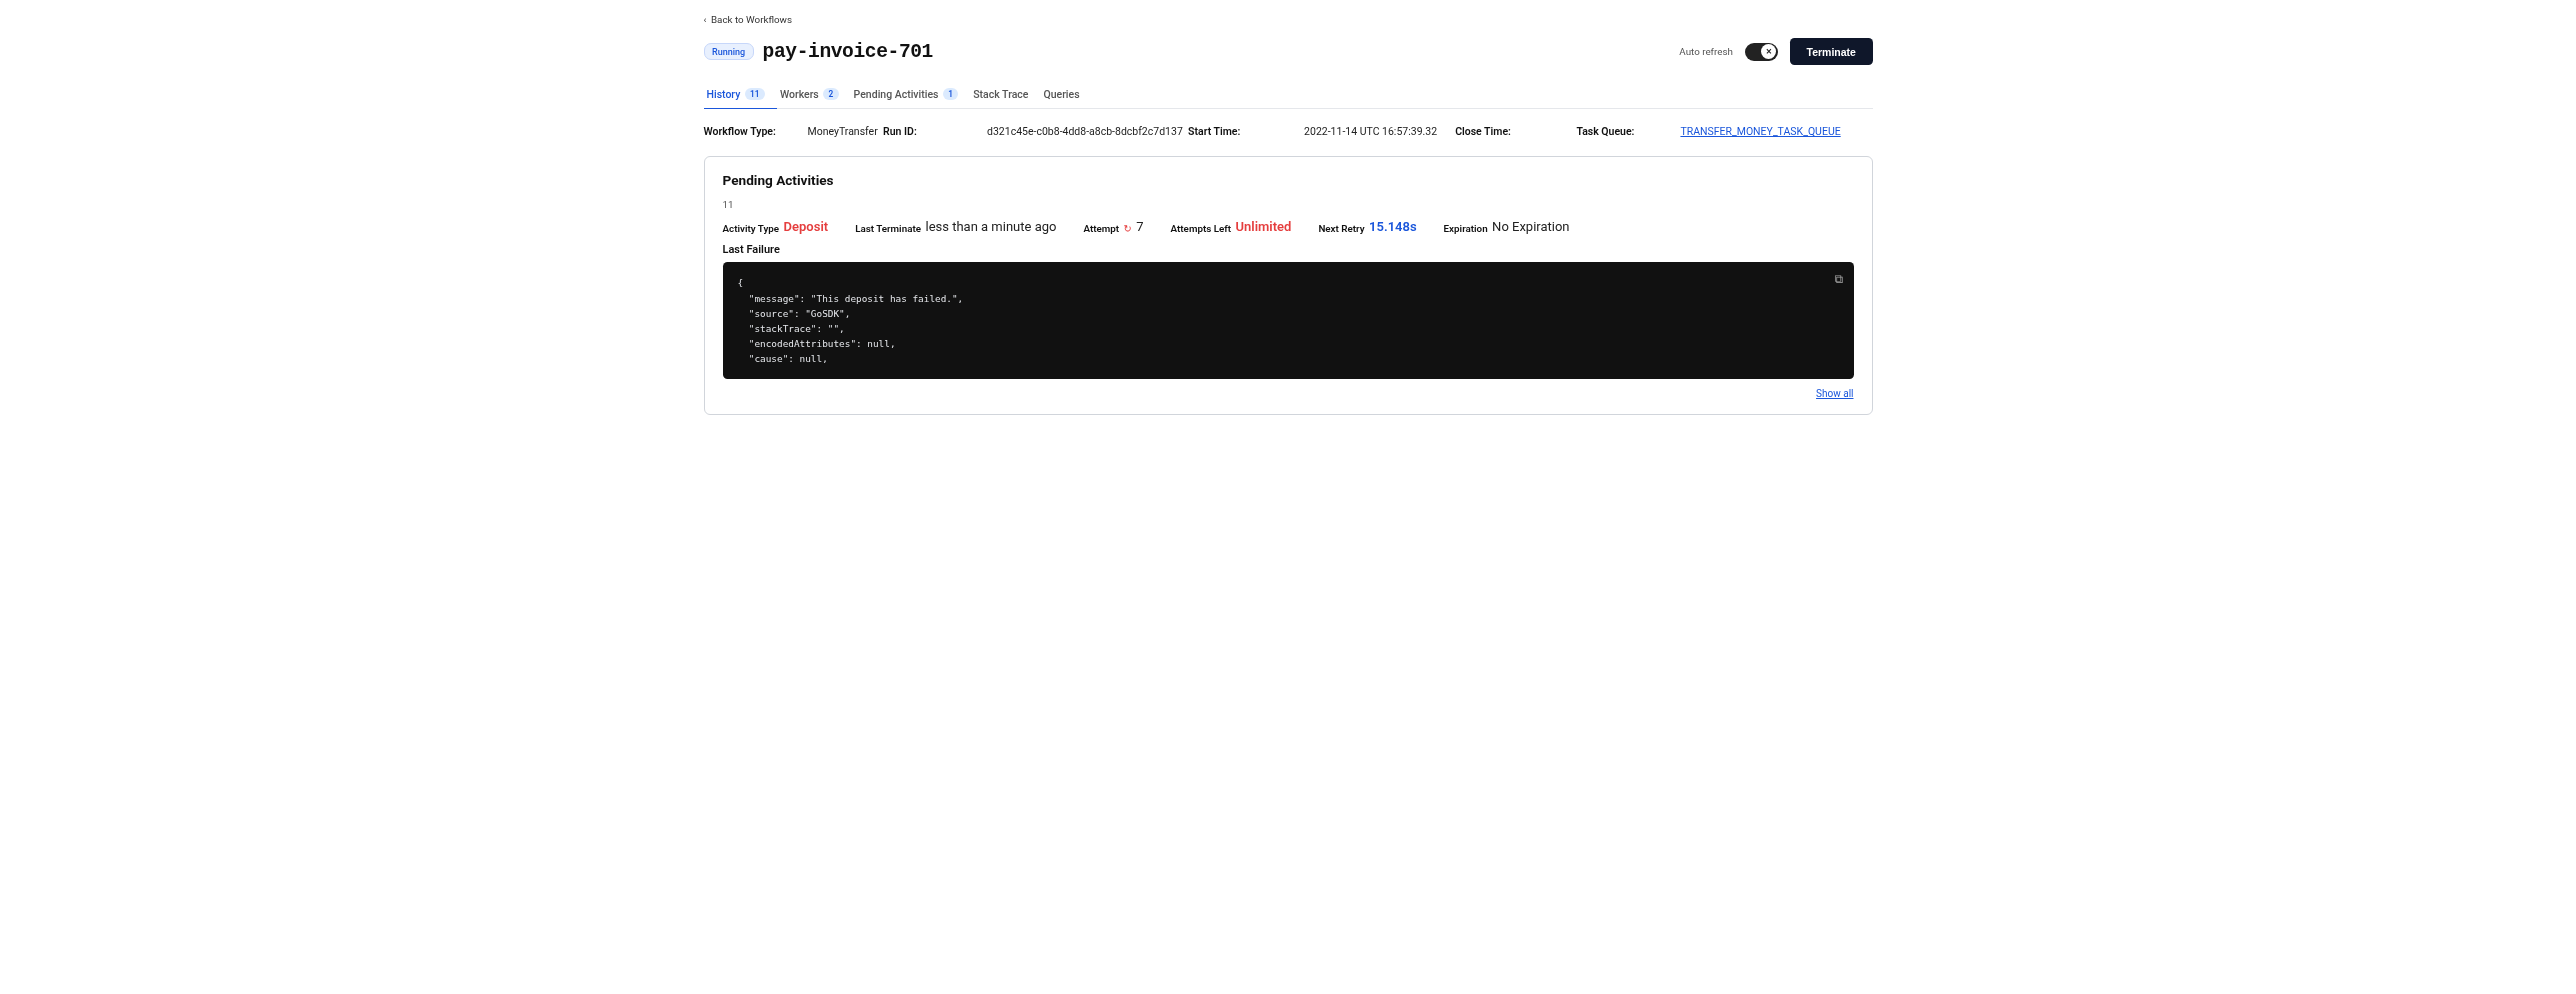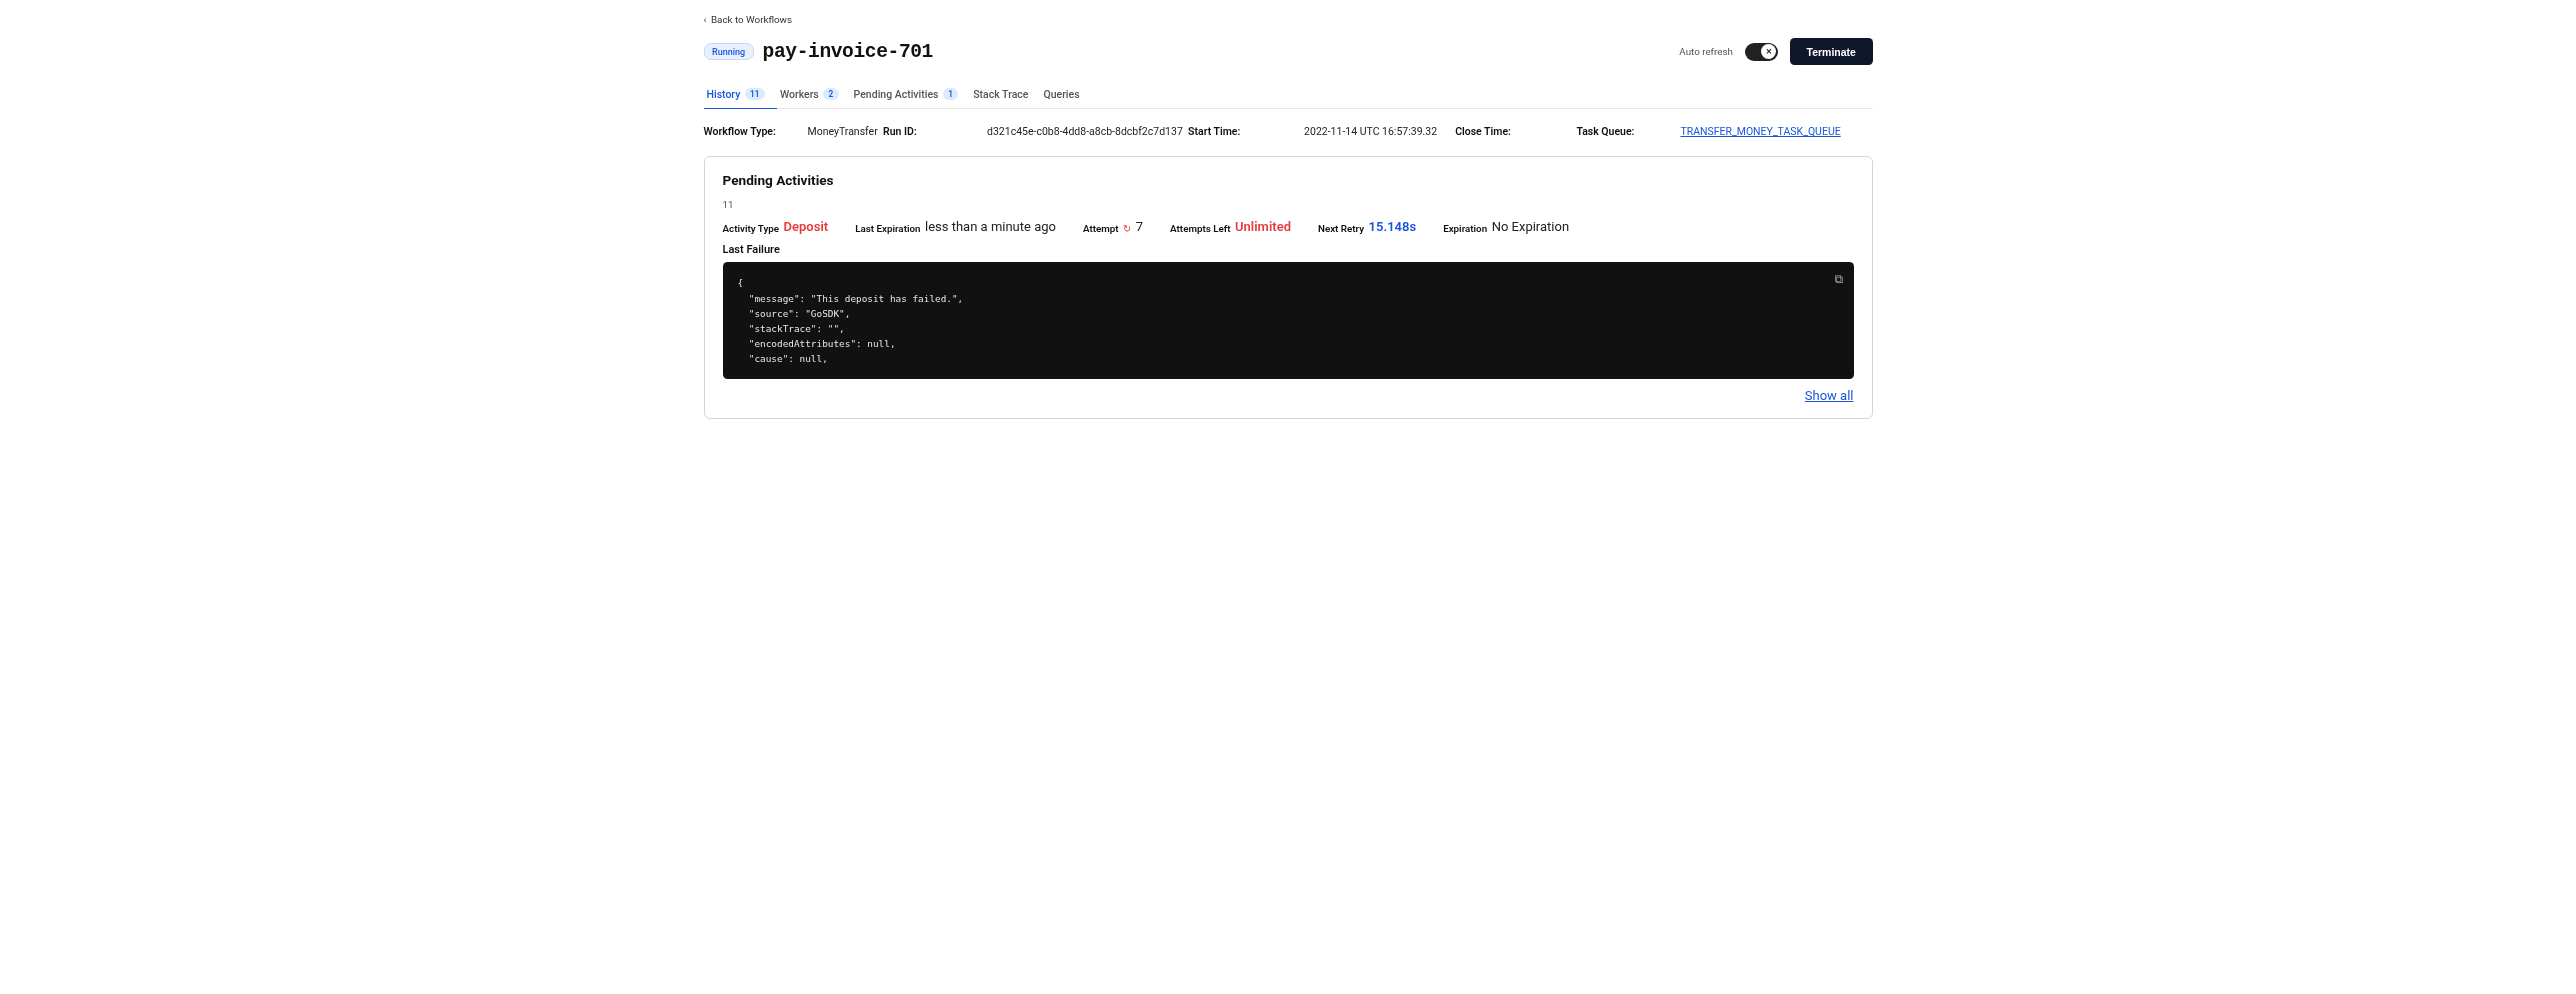--- a/index.html
+++ b/index.html
@@ -229,21 +229,21 @@
       font-size: 12px;
     }
     .show-all-row {
       display: flex;
       justify-content: flex-end;
       margin-top: 9px;
     }
     .show-all-link {
       color: #1a56db;
       text-decoration: underline;
-      font-size: 13px;
+      font-size: 10px;
       cursor: pointer;
     }
   </style>
 </head>
 <body>
 
 <div class="page">
 
   <a class="back-link">
     <span>‹</span>
@@ -311,21 +311,21 @@
   <div class="pending-card">
     <div class="pending-card-title">Pending Activities</div>
     <div class="activity-number">11</div>
 
     <div class="activity-fields">
       <div class="activity-field">
         <span class="field-label">Activity Type</span>
         <span class="field-value red">Deposit</span>
       </div>
       <div class="activity-field">
-        <span class="field-label">Last Expiration</span>
+        <span class="field-label">Last Terminate</span>
         <span class="field-value">less than a minute ago</span>
       </div>
       <div class="activity-field">
         <span class="field-label">Attempt</span>
         <span class="retry-icon">↻</span>
         <span class="field-value">7</span>
       </div>
       <div class="activity-field">
         <span class="field-label">Attempts Left</span>
         <span class="field-value red">Unlimited</span>

